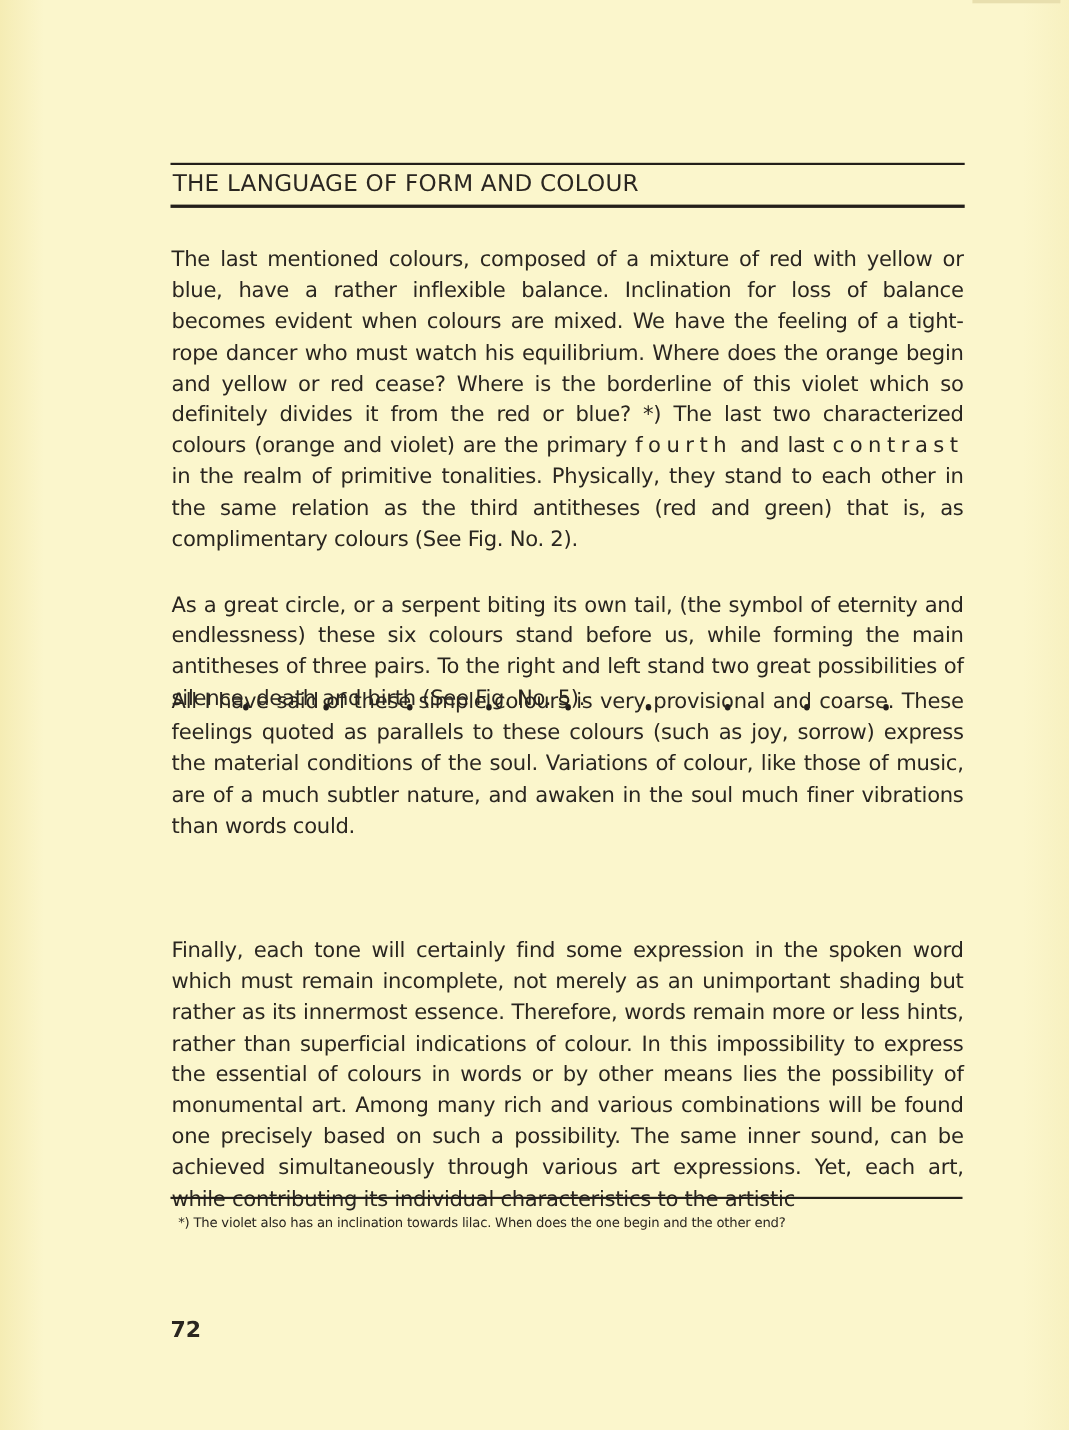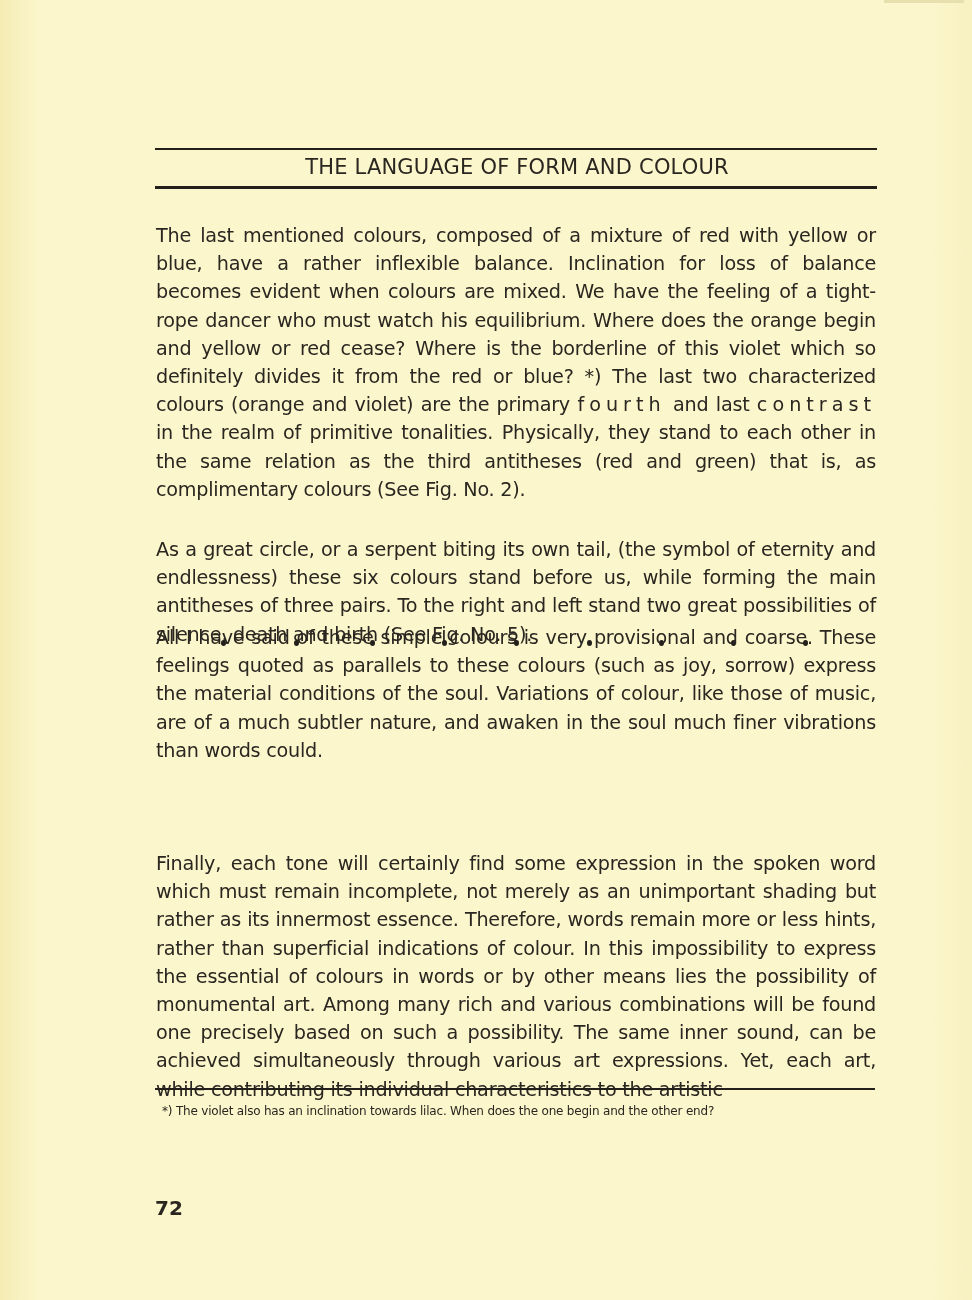--- a/index.html
+++ b/index.html
@@ -27,21 +27,20 @@
       left: 884px;
       width: 80px;
       height: 3px;
       background: #e8dfae;
     }
     .header {
       position: absolute;
       left: 155px;
       top: 148px;
       width: 722px;
-      text-align: center;
     }
     .rule-thin {
       height: 2px;
       background: #231f1a;
     }
     .rule-thick {
       height: 3px;
       background: #231f1a;
     }
     .running-title {

